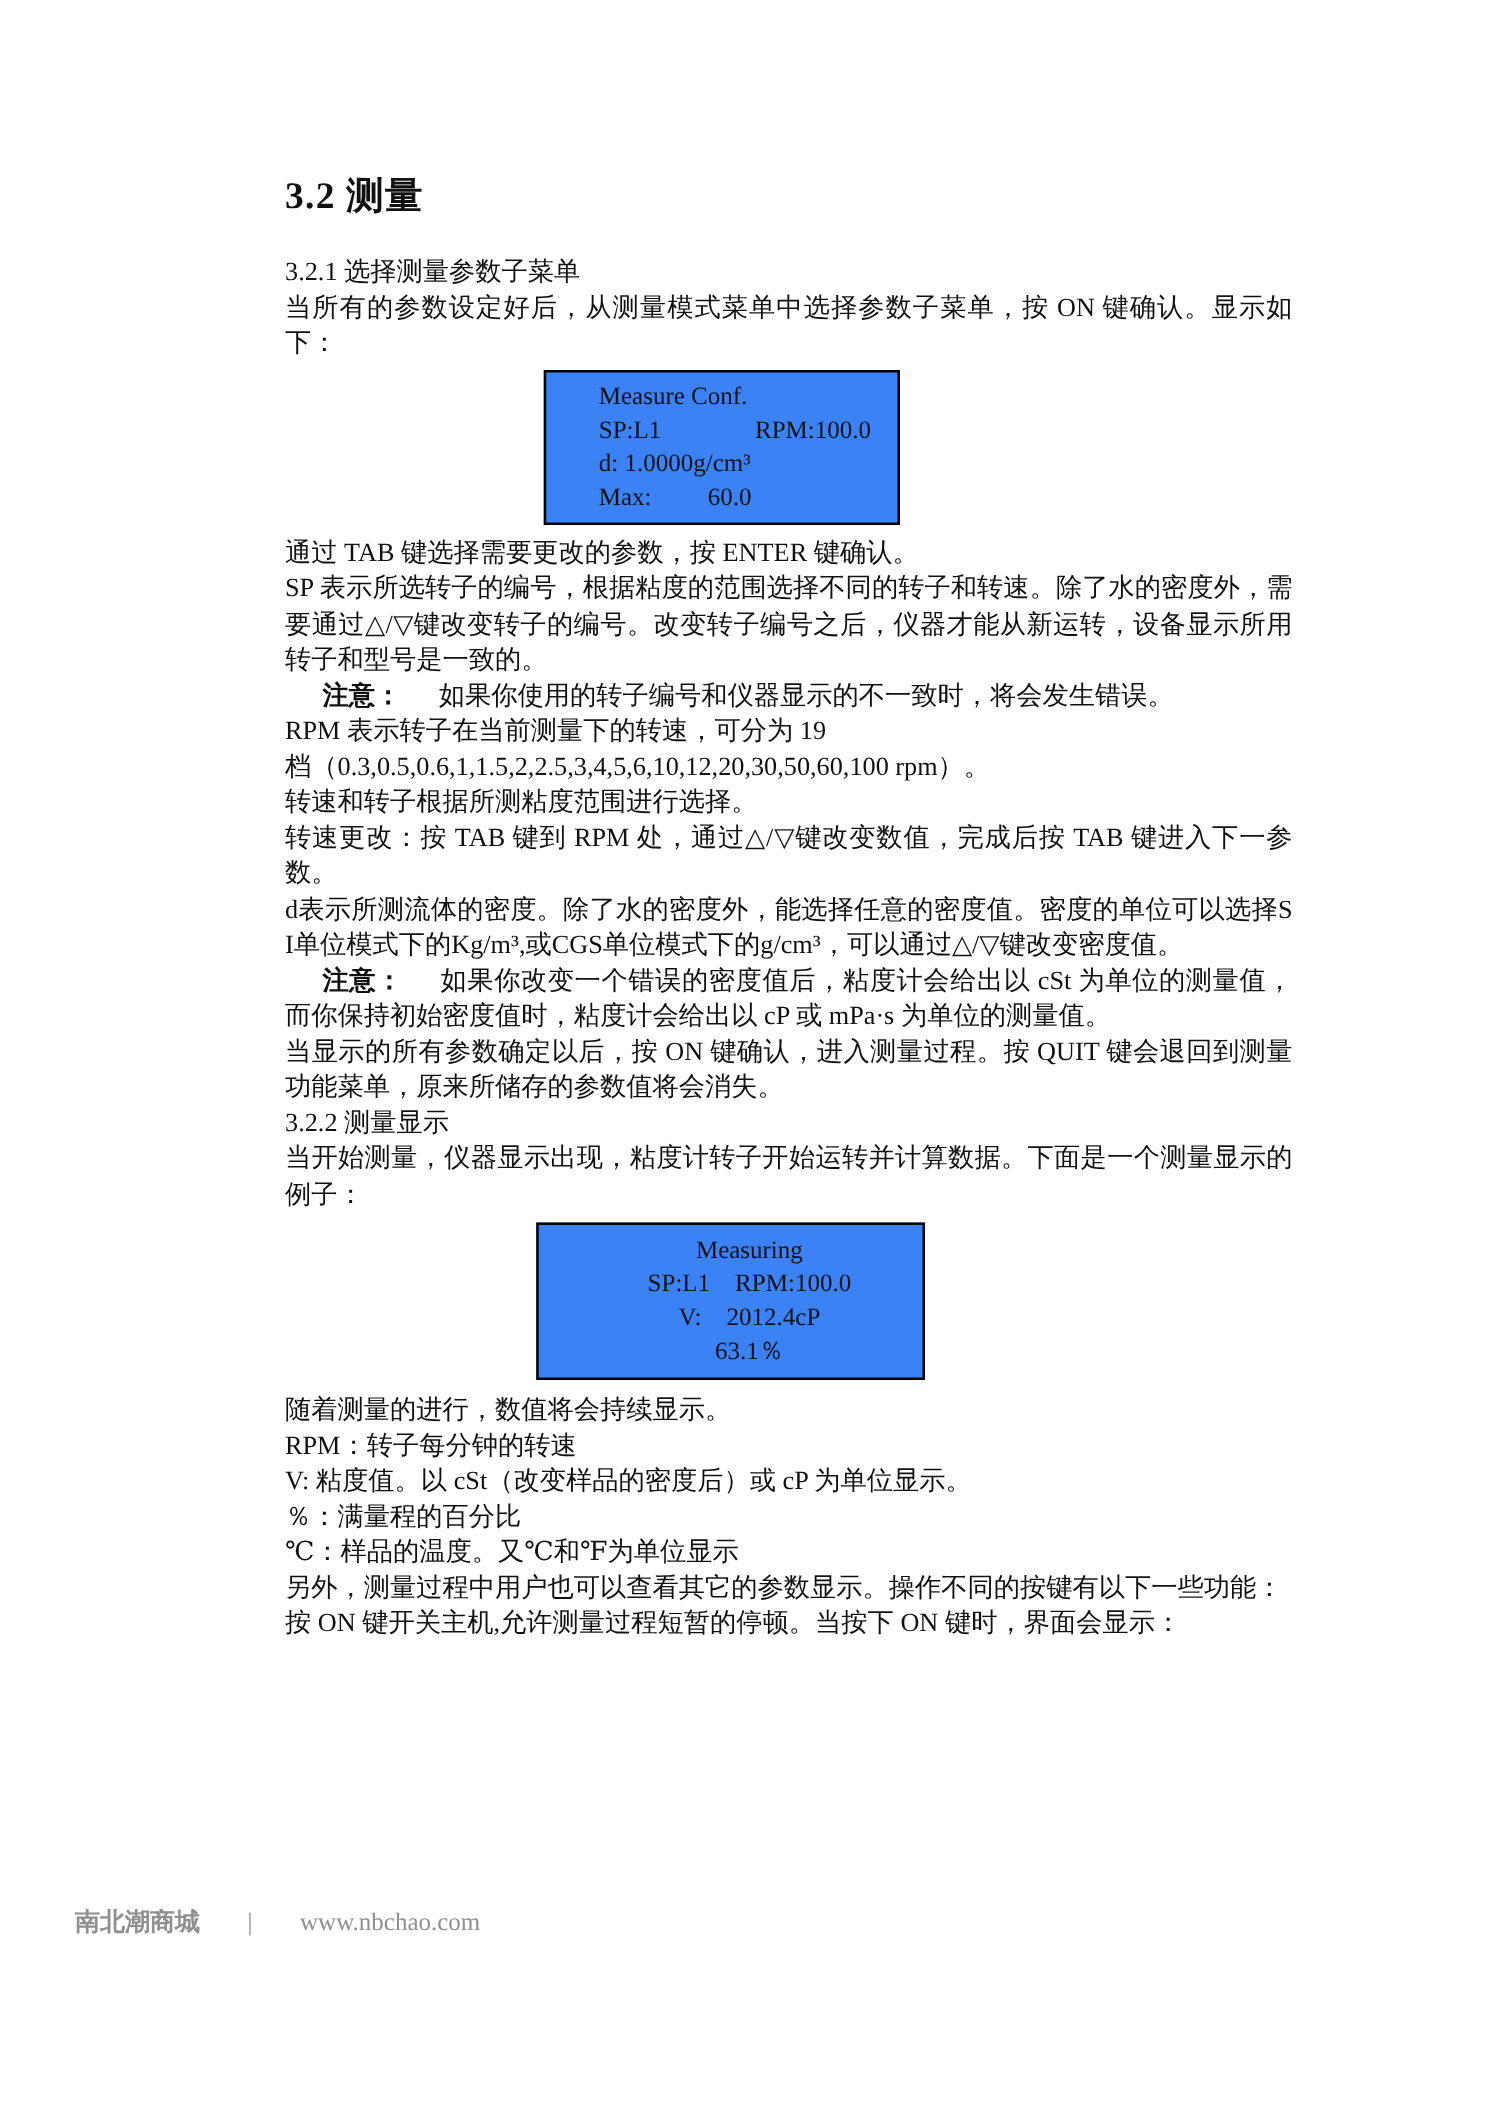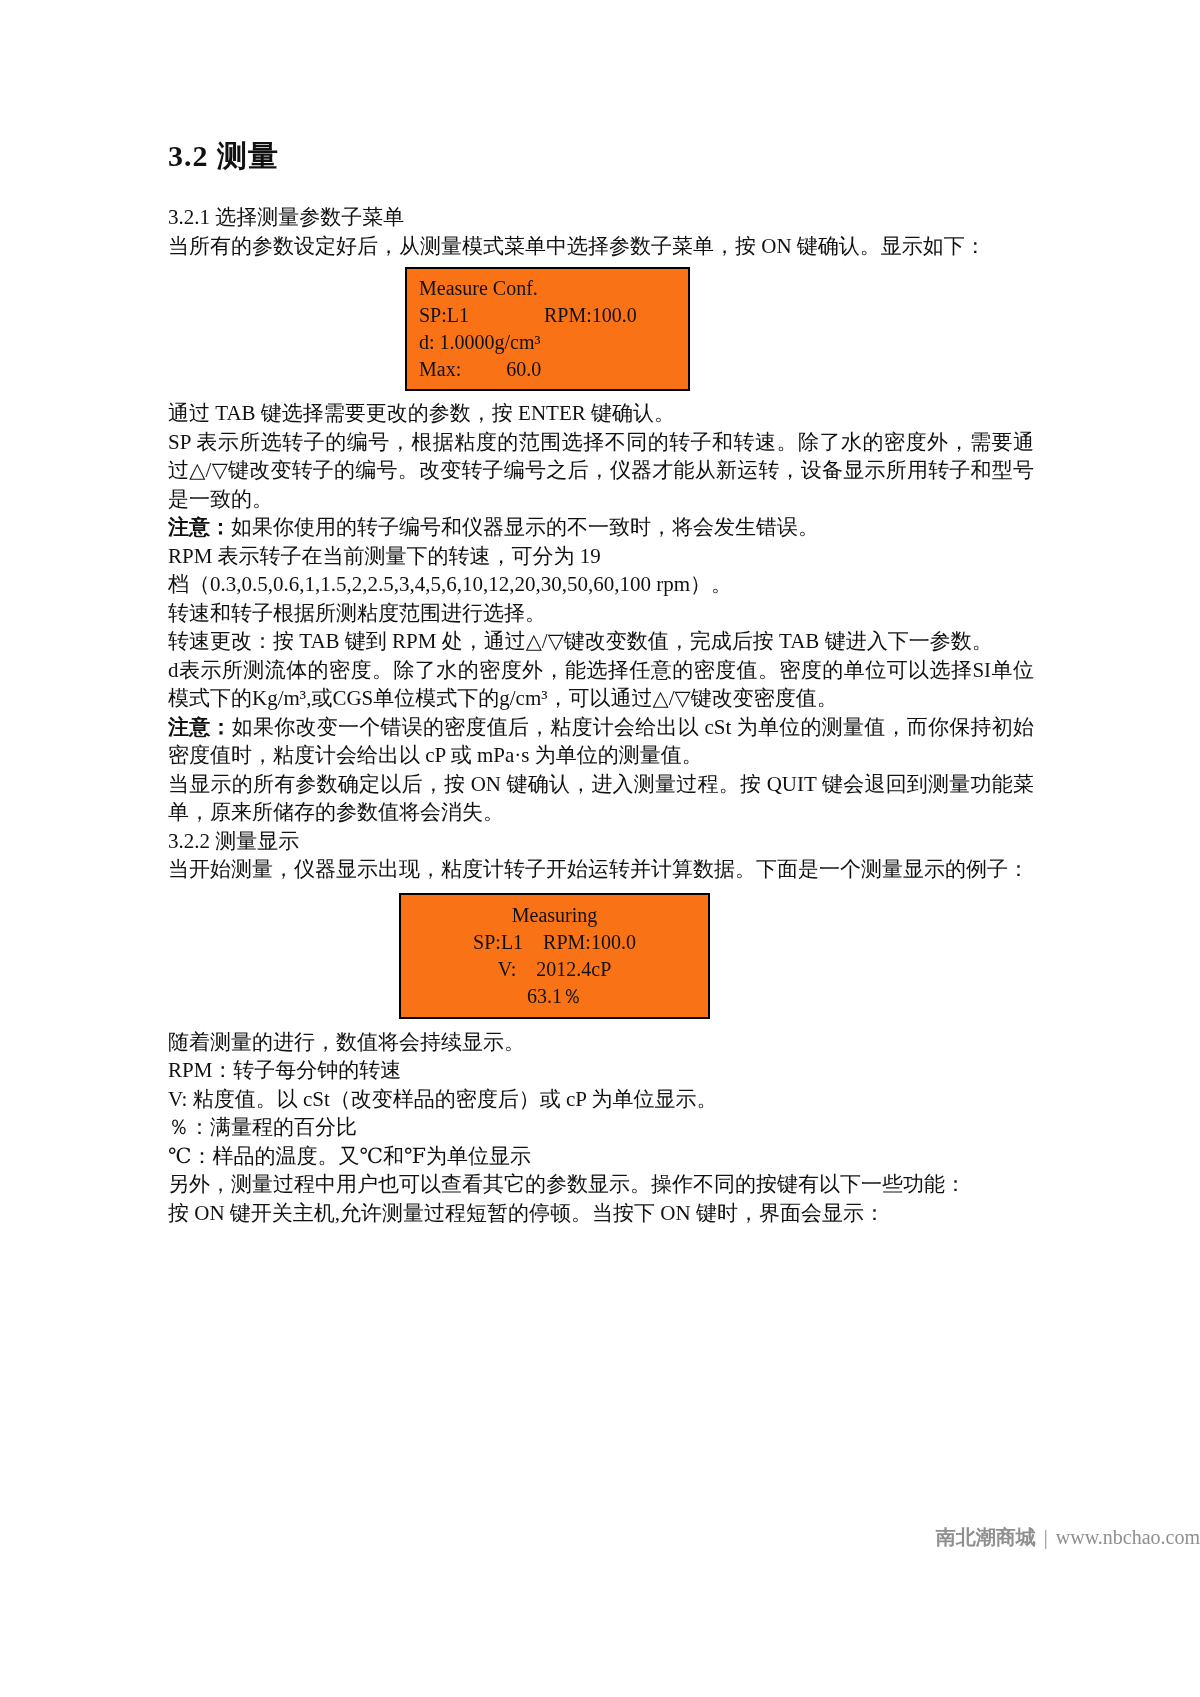--- a/index.html
+++ b/index.html
@@ -1,15 +1,15 @@
 <!DOCTYPE html>
 <html><head>
 <meta charset="utf-8">
 <style>
-  * { box-sizing: border-box; }
+  * { box-sizing: border-box; padding-left: 30px; }
   html, body { margin: 0; padding: 0; background: #ffffff; }
   .page {
     position: relative;
     width: 1200px;
     height: 1697px;
     background: #ffffff;
     color: #111111;
     font-family: "Liberation Serif", "DejaVu Serif", serif;
     overflow: hidden;
   }
@@ -30,40 +30,40 @@
     font-size: 21px;
     line-height: 28.5px;
     text-align: justify;
     word-break: break-all;
   }
   .bold { font-weight: bold; }
   .display-box {
     border: 2px solid #000000;
     font-size: 20px;
     line-height: 27px;
-    background: #f97316;
+    background: #3b82f6;
   }
   .box1 {
     width: 285px;
     margin: 7px 0 8px 237px;
     padding: 6px 12px;
   }
   .box2 {
     width: 311px;
     margin: 9px 0 9px 231px;
     padding: 7px 6px;
     text-align: center;
   }
   .dline { white-space: pre; }
   .footer {
     position: absolute;
     left: 0;
     width: 1200px;
     top: 1524px;
-    text-align: right;
+    text-align: left;
     font-size: 20px;
     color: #8f8f8f;
   }
   .footer-site { font-weight: bold; }
   .footer-sep { margin: 0 8px; }
 </style>
 </head>
 <body>
 
 <div class="page">

